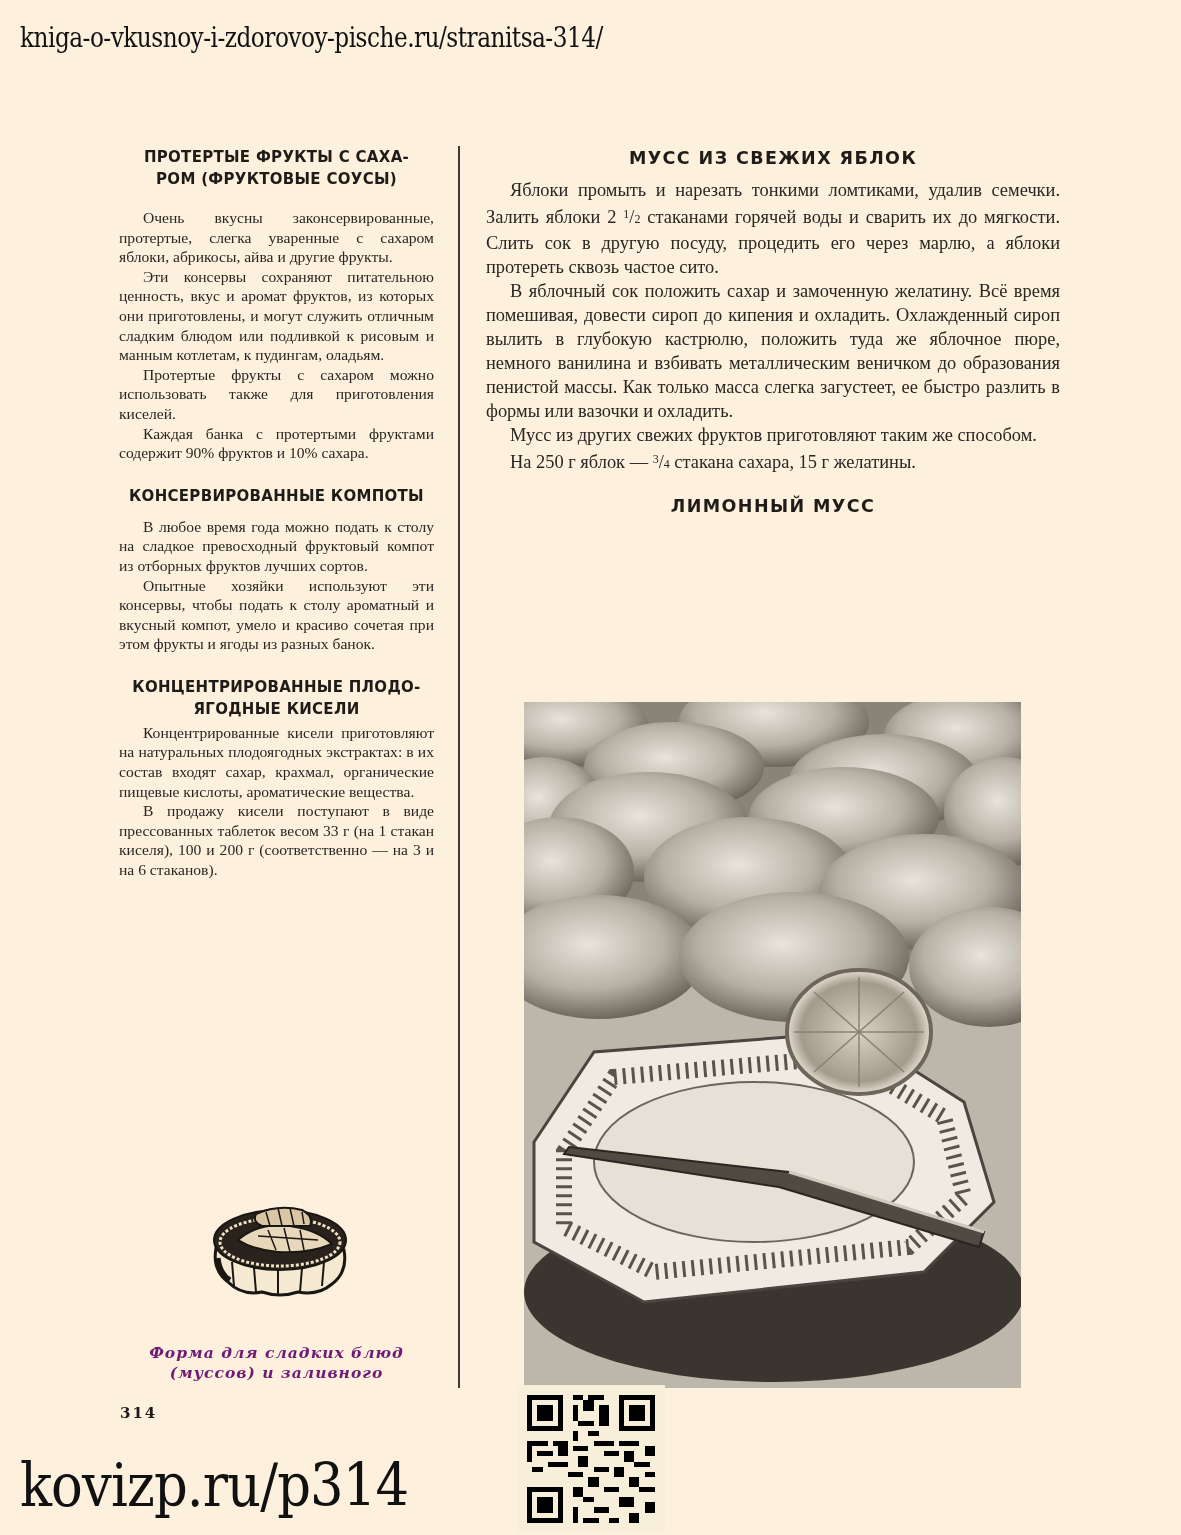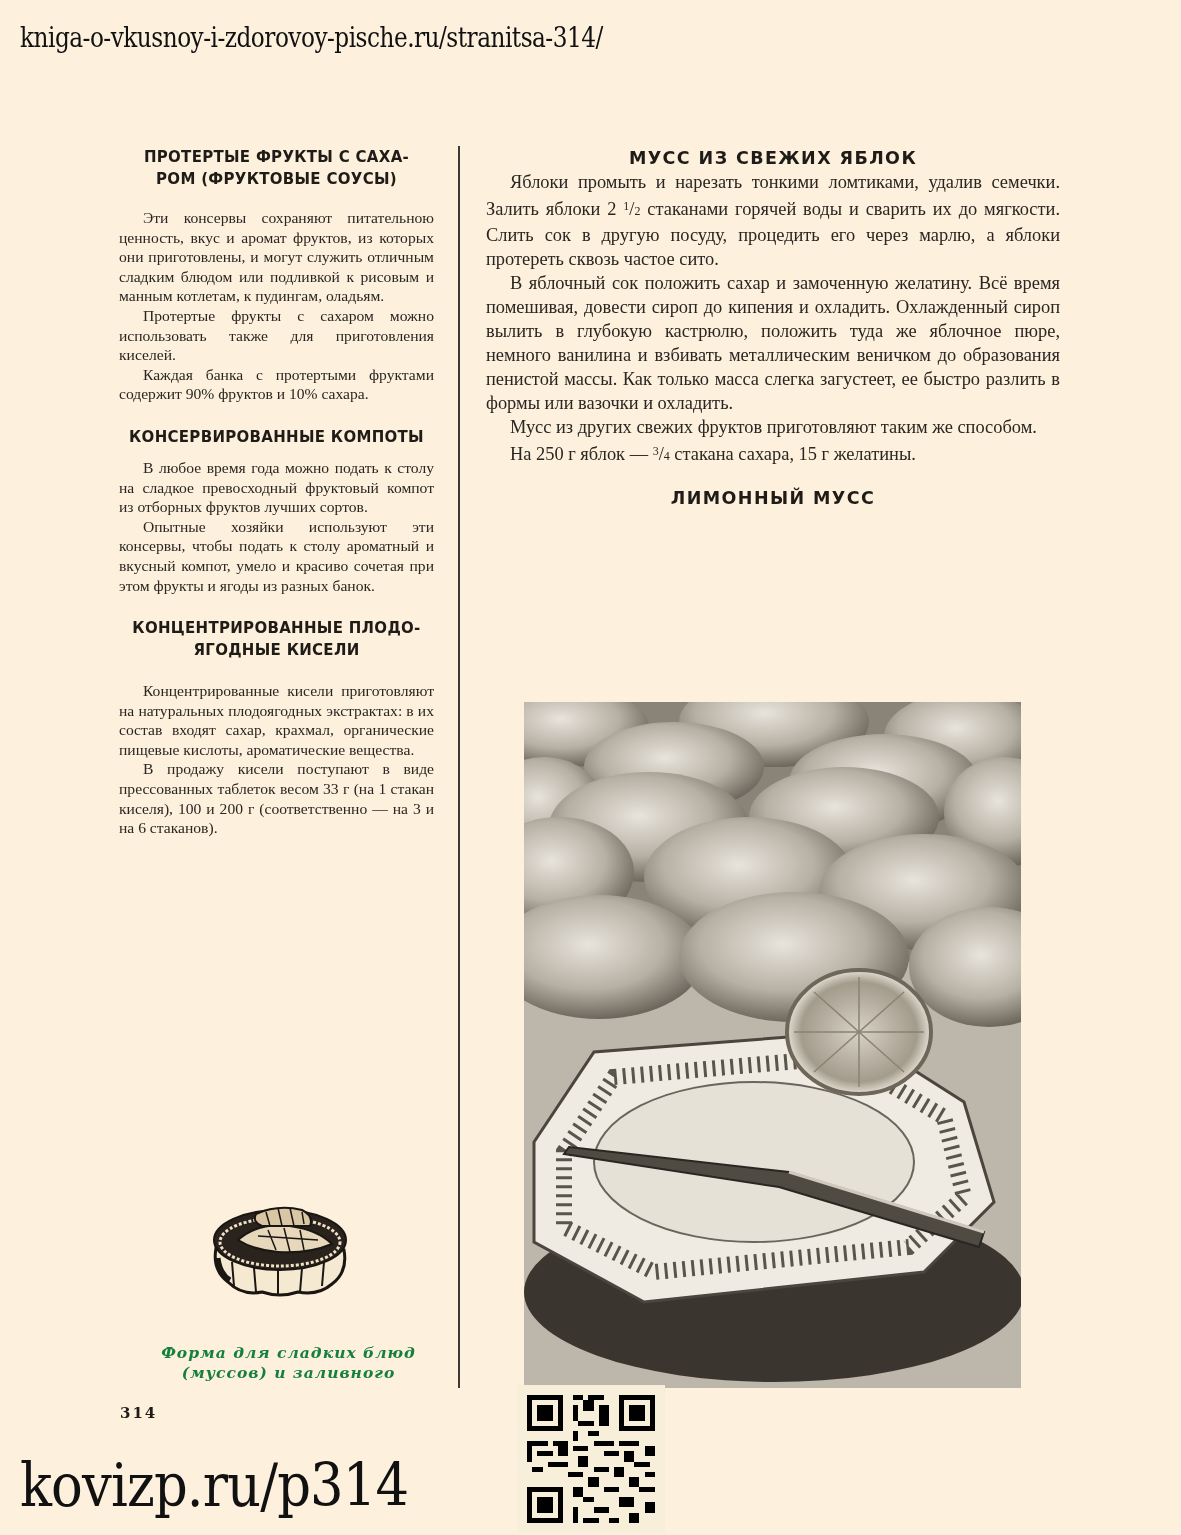--- a/index.html
+++ b/index.html
@@ -36,47 +36,47 @@
     .para {
       margin: 0;
       text-indent: 24px;
       text-align: justify;
       hyphens: manual;
     }
     .col-left .para { font-size: 15.6px; line-height: 19.6px; }
     .col-right .para { font-size: 18.4px; line-height: 24px; }
     .h-1 { margin-top: 0; margin-bottom: 18px; }
     .h-2 { margin-top: 22px; margin-bottom: 10px; }
-    .h-3 { margin-top: 22px; margin-bottom: 20px; }
-    .rh-1 { margin-top: 0; margin-bottom: 0; }
+    .h-3 { margin-top: 22px; margin-bottom: 3px; }
+    .rh-1 { margin-top: 0; margin-bottom: 8px; }
     .rh-2 { margin-top: 18px; margin-bottom: 16px; }
     sup.frac { font-size: 12px; vertical-align: 5px; }
     sub.frac { font-size: 12px; vertical-align: 0; }
     .divider {
       position: absolute; left: 458px; top: 146px;
       width: 2px; height: 1242px; background: #3e3a35;
     }
     .photo {
       position: absolute; left: 524px; top: 702px;
       width: 497px; height: 686px;
       background: #cfc9c0;
       overflow: hidden;
     }
     .mold {
       position: absolute; left: 198px; top: 1200px;
       width: 164px; height: 100px;
     }
     .caption {
-      position: absolute; left: 131px; top: 1343px; width: 315px;
+      position: absolute; left: 119px; top: 1343px; width: 315px;
       text-align: center;
       font-family: "DejaVu Serif", serif;
       font-style: italic; font-weight: bold;
       font-size: 15.5px; line-height: 20px;
       letter-spacing: 1px;
-      color: #15803d;
+      color: #701a75;
     }
     .page-number {
       position: absolute; left: 120px; top: 1404px;
       font-family: "DejaVu Serif", serif;
       font-weight: bold;
       font-size: 15px; letter-spacing: 2px; color: #1f1b17;
     }
     .url-bottom {
       position: absolute; left: 20px; top: 1450px;
       font-family: "DejaVu Serif", serif;
@@ -93,20 +93,21 @@
 </head>
 <body>
 
 <div class="url-top">kniga-o-vkusnoy-i-zdorovoy-pische.ru/stranitsa-314/</div>
 
 <div class="col-left">
   <div class="heading h-1">
     <div>ПРОТЕРТЫЕ ФРУКТЫ С САХА-</div>
     <div>РОМ (ФРУКТОВЫЕ СОУСЫ)</div>
   </div>
+  <p class="para">Очень вкусны законсервирован­ные, протертые, слегка уваренные с сахаром яблоки, абрикосы, айва и другие фрукты.</p>
   <p class="para">Эти консервы сохраняют пита­тельною ценность, вкус и аромат фруктов, из которых они приготовле­ны, и могут служить отличным слад­ким блюдом или подливкой к рисовым и манным котлетам, к пудингам, оладьям.</p>
   <p class="para">Протертые фрукты с сахаром мож­но использовать также для приготов­ления киселей.</p>
   <p class="para">Каждая банка с протертыми фрук­тами содержит 90% фруктов и 10% сахара.</p>
 
   <div class="heading h-2">
     <div>КОНСЕРВИРОВАННЫЕ КОМПОТЫ</div>
   </div>
   <p class="para">В любое время года можно подать к столу на сладкое превосходный фруктовый компот из отборных фрук­тов лучших сортов.</p>
   <p class="para">Опытные хозяйки используют эти консервы, чтобы подать к столу аро­матный и вкусный компот, умело и красиво сочетая при этом фрукты и ягоды из разных банок.</p>
 

